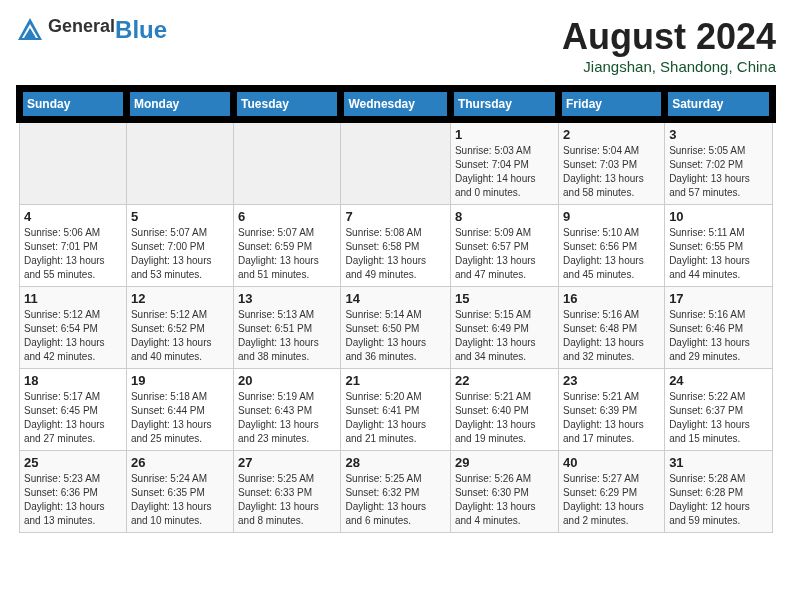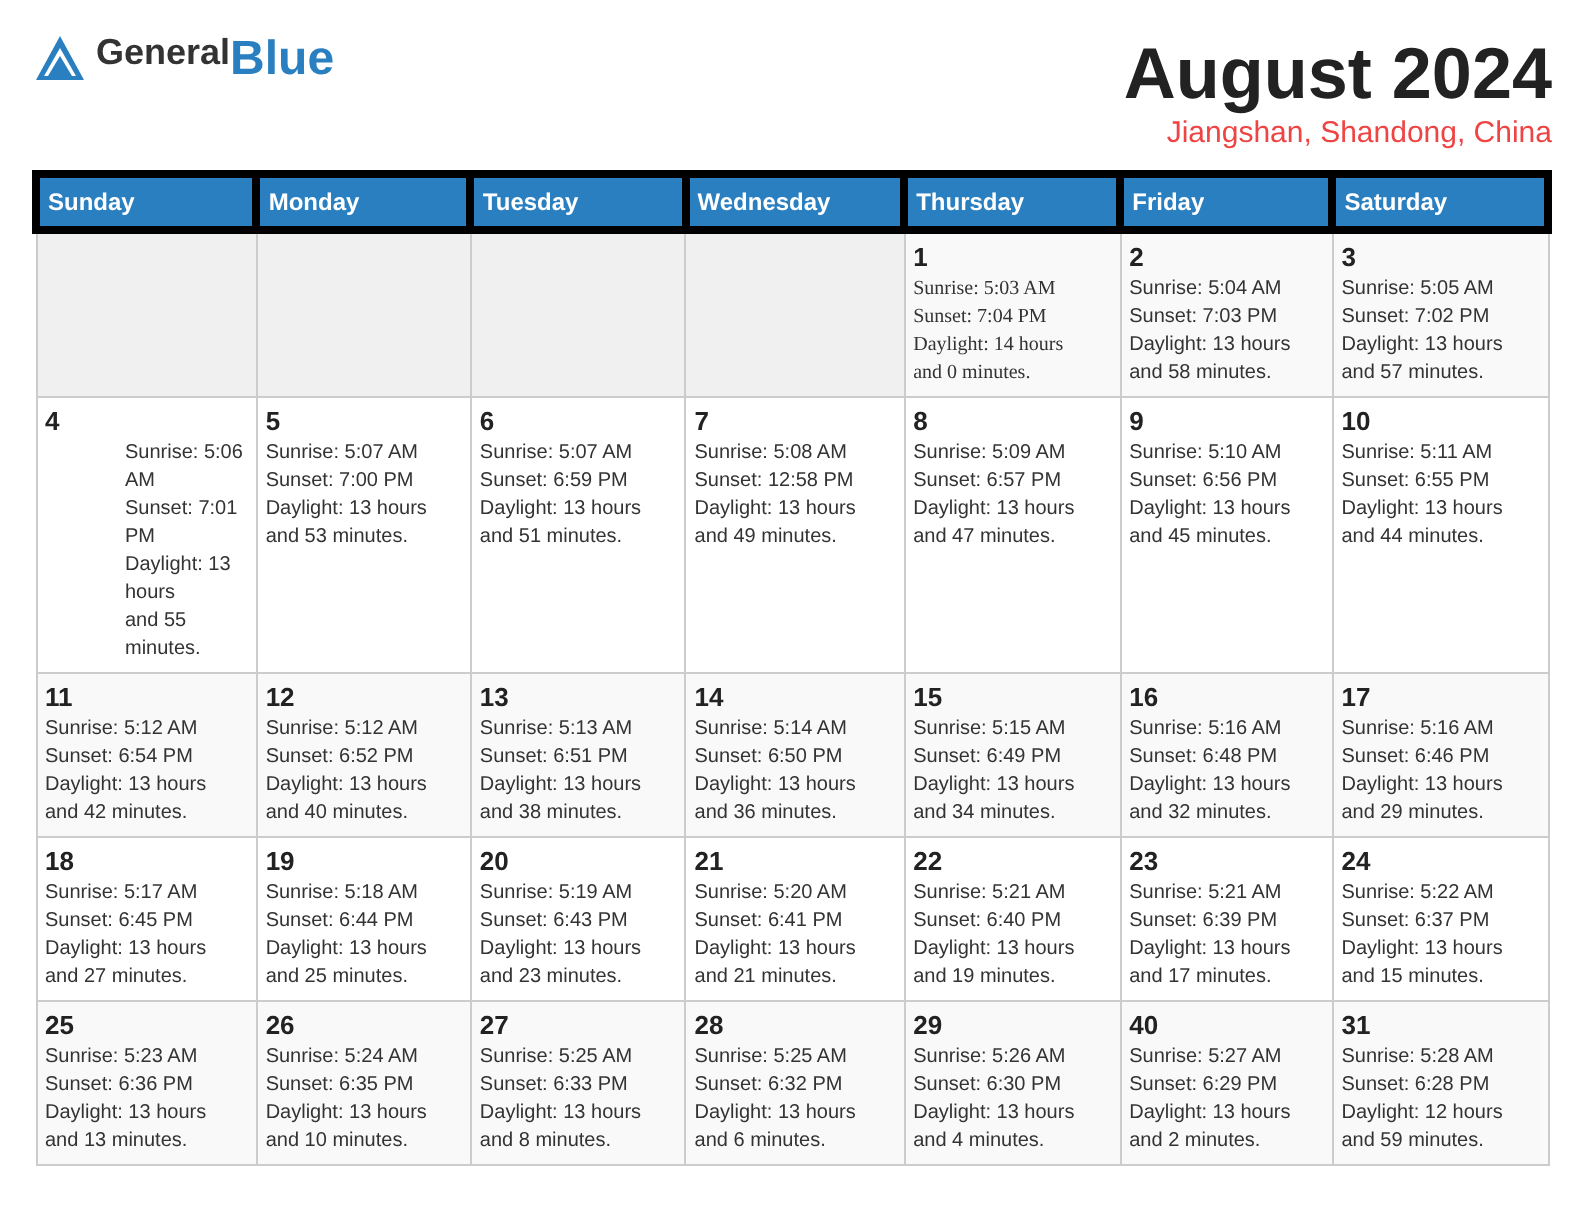--- a/index.html
+++ b/index.html
@@ -43,34 +43,34 @@
     .title-block {
       text-align: right;
     }
     .month-year {
       font-size: 36px;
       font-weight: bold;
       color: #222;
     }
     .location {
       font-size: 15px;
-      color: #ef4444;
+      color: #14532d;
     }
     table {
       width: 100%;
       border-collapse: collapse;
     }
     thead tr th {
       background-color: #2a7fc1;
       color: #fff;
       font-size: 12px;
       font-weight: bold;
       padding: 5px 4px;
       text-align: left;
-      border: 4px solid #000000;
+      border: 7px solid #000000;
     }
     tbody tr td {
       vertical-align: top;
       border: 1px solid #ccc;
       padding: 4px 4px;
       font-size: 10px;
       color: #333;
       width: 113px;
       min-height: 80px;
       background: #fff;
@@ -128,21 +128,21 @@
       </tr>
   </thead>
   <tbody id="calendar-body">
   <tr>
         <td class="empty-cell"></td>
         <td class="empty-cell"></td>
         <td class="empty-cell"></td>
         <td class="empty-cell"></td>
         <td>
           <span class="day-number">1</span>
-          <div class="day-details" style="white-space: pre-line; font-family: Liberation Serif, serif;">Sunrise: 5:03 AM
+          <div class="day-details" style="white-space: pre-line;">Sunrise: 5:03 AM
 Sunset: 7:04 PM
 Daylight: 14 hours
 and 0 minutes.</div>
         </td>
         <td>
           <span class="day-number">2</span>
           <div class="day-details" style="white-space: pre-line;">Sunrise: 5:04 AM
 Sunset: 7:03 PM
 Daylight: 13 hours
 and 58 minutes.</div>
@@ -151,21 +151,21 @@
           <span class="day-number">3</span>
           <div class="day-details" style="white-space: pre-line;">Sunrise: 5:05 AM
 Sunset: 7:02 PM
 Daylight: 13 hours
 and 57 minutes.</div>
         </td>
       </tr>
       <tr>
         <td>
           <span class="day-number">4</span>
-          <div class="day-details" style="white-space: pre-line; margin-left: 40px;">Sunrise: 5:06 AM
+          <div class="day-details" style="white-space: pre-line;">Sunrise: 5:06 AM
 Sunset: 7:01 PM
 Daylight: 13 hours
 and 55 minutes.</div>
         </td>
         <td>
           <span class="day-number">5</span>
           <div class="day-details" style="white-space: pre-line;">Sunrise: 5:07 AM
 Sunset: 7:00 PM
 Daylight: 13 hours
 and 53 minutes.</div>
@@ -173,21 +173,21 @@
         <td>
           <span class="day-number">6</span>
           <div class="day-details" style="white-space: pre-line;">Sunrise: 5:07 AM
 Sunset: 6:59 PM
 Daylight: 13 hours
 and 51 minutes.</div>
         </td>
         <td>
           <span class="day-number">7</span>
           <div class="day-details" style="white-space: pre-line;">Sunrise: 5:08 AM
-Sunset: 12:58 PM
+Sunset: 6:58 PM
 Daylight: 13 hours
 and 49 minutes.</div>
         </td>
         <td>
           <span class="day-number">8</span>
           <div class="day-details" style="white-space: pre-line;">Sunrise: 5:09 AM
 Sunset: 6:57 PM
 Daylight: 13 hours
 and 47 minutes.</div>
         </td>

